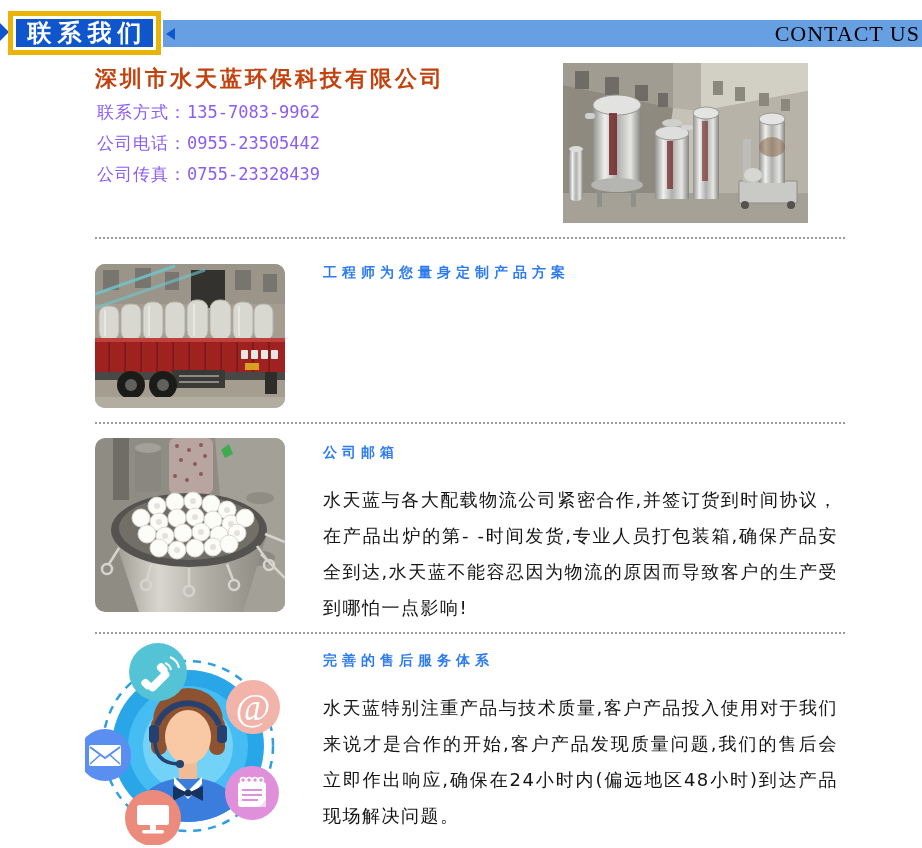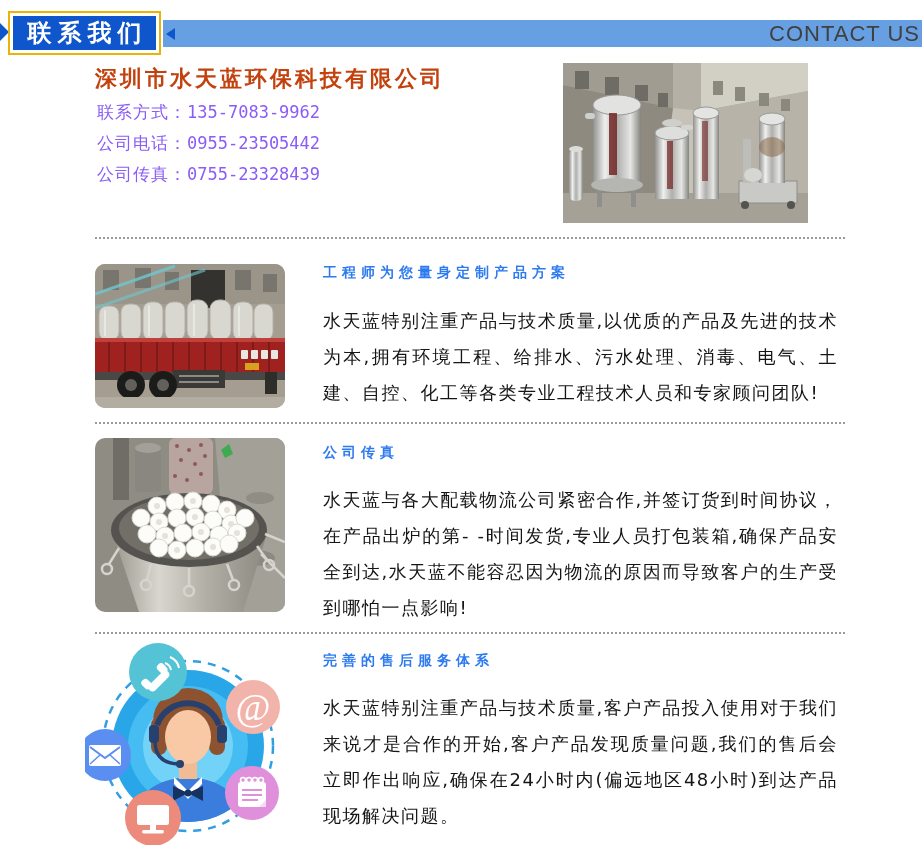--- a/index.html
+++ b/index.html
@@ -14,31 +14,31 @@
     background:#66a0e3;
   }
   .bar-notch {
     position:absolute; left:3px; top:50%; transform:translateY(-50%);
     width:0; height:0;
     border-right:9px solid #0f56cc;
     border-top:6px solid transparent; border-bottom:6px solid transparent;
   }
   .contact-us {
     position:absolute; right:2px; top:50%; transform:translateY(-50%);
-    color:#404040; font-family:Liberation Sans, sans-serif;
+    color:#000000; font-family:Liberation Serif, serif;
     font-size:22px; letter-spacing:1px; white-space:nowrap;
   }
   .edge-arrow {
     position:absolute; left:0; top:23px; width:0; height:0;
     border-left:9px solid #0f56cc;
     border-top:9px solid transparent; border-bottom:9px solid transparent;
   }
   .title-box {
     position:absolute; left:8px; top:11px; width:153px; height:44px;
-    background:#0f56cc; border:2px solid #eab308;
+    background:#0f56cc; border:5px solid #eab308;
     box-shadow: inset 0 0 0 3px #ffffff;
     display:flex; align-items:center; justify-content:center;
     color:#fff; font-size:24px; font-weight:bold; letter-spacing:6px;
     text-indent:6px;
   }
   
   .company-name {
     position:absolute; left:95px; top:64px;
     color:#c2410c; font-size:22px; font-weight:bold; letter-spacing:3px;
   }
@@ -213,21 +213,20 @@
       <line x1="84" y1="118" x2="124" y2="118" stroke="#8b8a86" stroke-width="2"></line>
       <circle cx="36" cy="121" r="14" fill="#1b1b19"></circle>
         <circle cx="36" cy="121" r="6" fill="#62605c"></circle>
       <circle cx="68" cy="121" r="14" fill="#1b1b19"></circle>
         <circle cx="68" cy="121" r="6" fill="#62605c"></circle>
       <rect x="170" y="108" width="12" height="22" fill="#2e2d2a"></rect>
       <rect x="0" y="133" width="190" height="11" fill="#b3aca0"></rect>
     </svg>
   </div>
   <div class="sec-title" style="top:264px">工程师为您量身定制产品方案</div>
-  <div class="sec-body" style="top:303px">水天蓝特别注重产品与技术质量,以优质的产品及先进的技术为本,拥有环境工程、给排水、污水处理、消毒、电气、土建、自控、化工等各类专业工程技术人员和专家顾问团队!</div>
 
   <div class="sec-img" style="left:95px; top:438px; width:190px; height:174px;">
     <svg viewBox="0 0 190 174" width="190" height="174">
       <defs>
         <linearGradient id="drum" x1="0" y1="0" x2="1" y2="0">
           <stop offset="0" stop-color="#9a988e"></stop>
             <stop offset="0.3" stop-color="#d8d6ce"></stop>
           <stop offset="0.6" stop-color="#b2b0a6"></stop>
             <stop offset="1" stop-color="#8c8a80"></stop>
         </linearGradient>
@@ -305,21 +304,21 @@
           <circle cx="94" cy="153" r="5"></circle>
         <line x1="132" y1="126" x2="138" y2="142"></line>
           <circle cx="139" cy="147" r="5"></circle>
         <line x1="162" y1="108" x2="172" y2="122"></line>
           <circle cx="174" cy="127" r="5"></circle>
         <line x1="170" y1="96" x2="190" y2="104"></line>
         <line x1="166" y1="116" x2="190" y2="140"></line>
       </g>
     </svg>
   </div>
-  <div class="sec-title" style="top:444px">公司传真</div>
+  <div class="sec-title" style="top:444px">公司邮箱</div>
   <div class="sec-body" style="top:482px">水天蓝与各大配载物流公司紧密合作,并签订货到时间协议， 在产品出炉的第- -时间发货,专业人员打包装箱,确保产品安全到达,水天蓝不能容忍因为物流的原因而导致客户的生产受到哪怕一点影响!</div>
 
   <div class="sec-img" style="left:85px; top:643px; width:212px; height:202px; border-radius:0;">
     <svg viewBox="0 0 212 202" width="212" height="202">
       <defs>
         <clipPath id="mainClip">
             <circle cx="103" cy="103" r="76"></circle>
           </clipPath>
       </defs>
 

